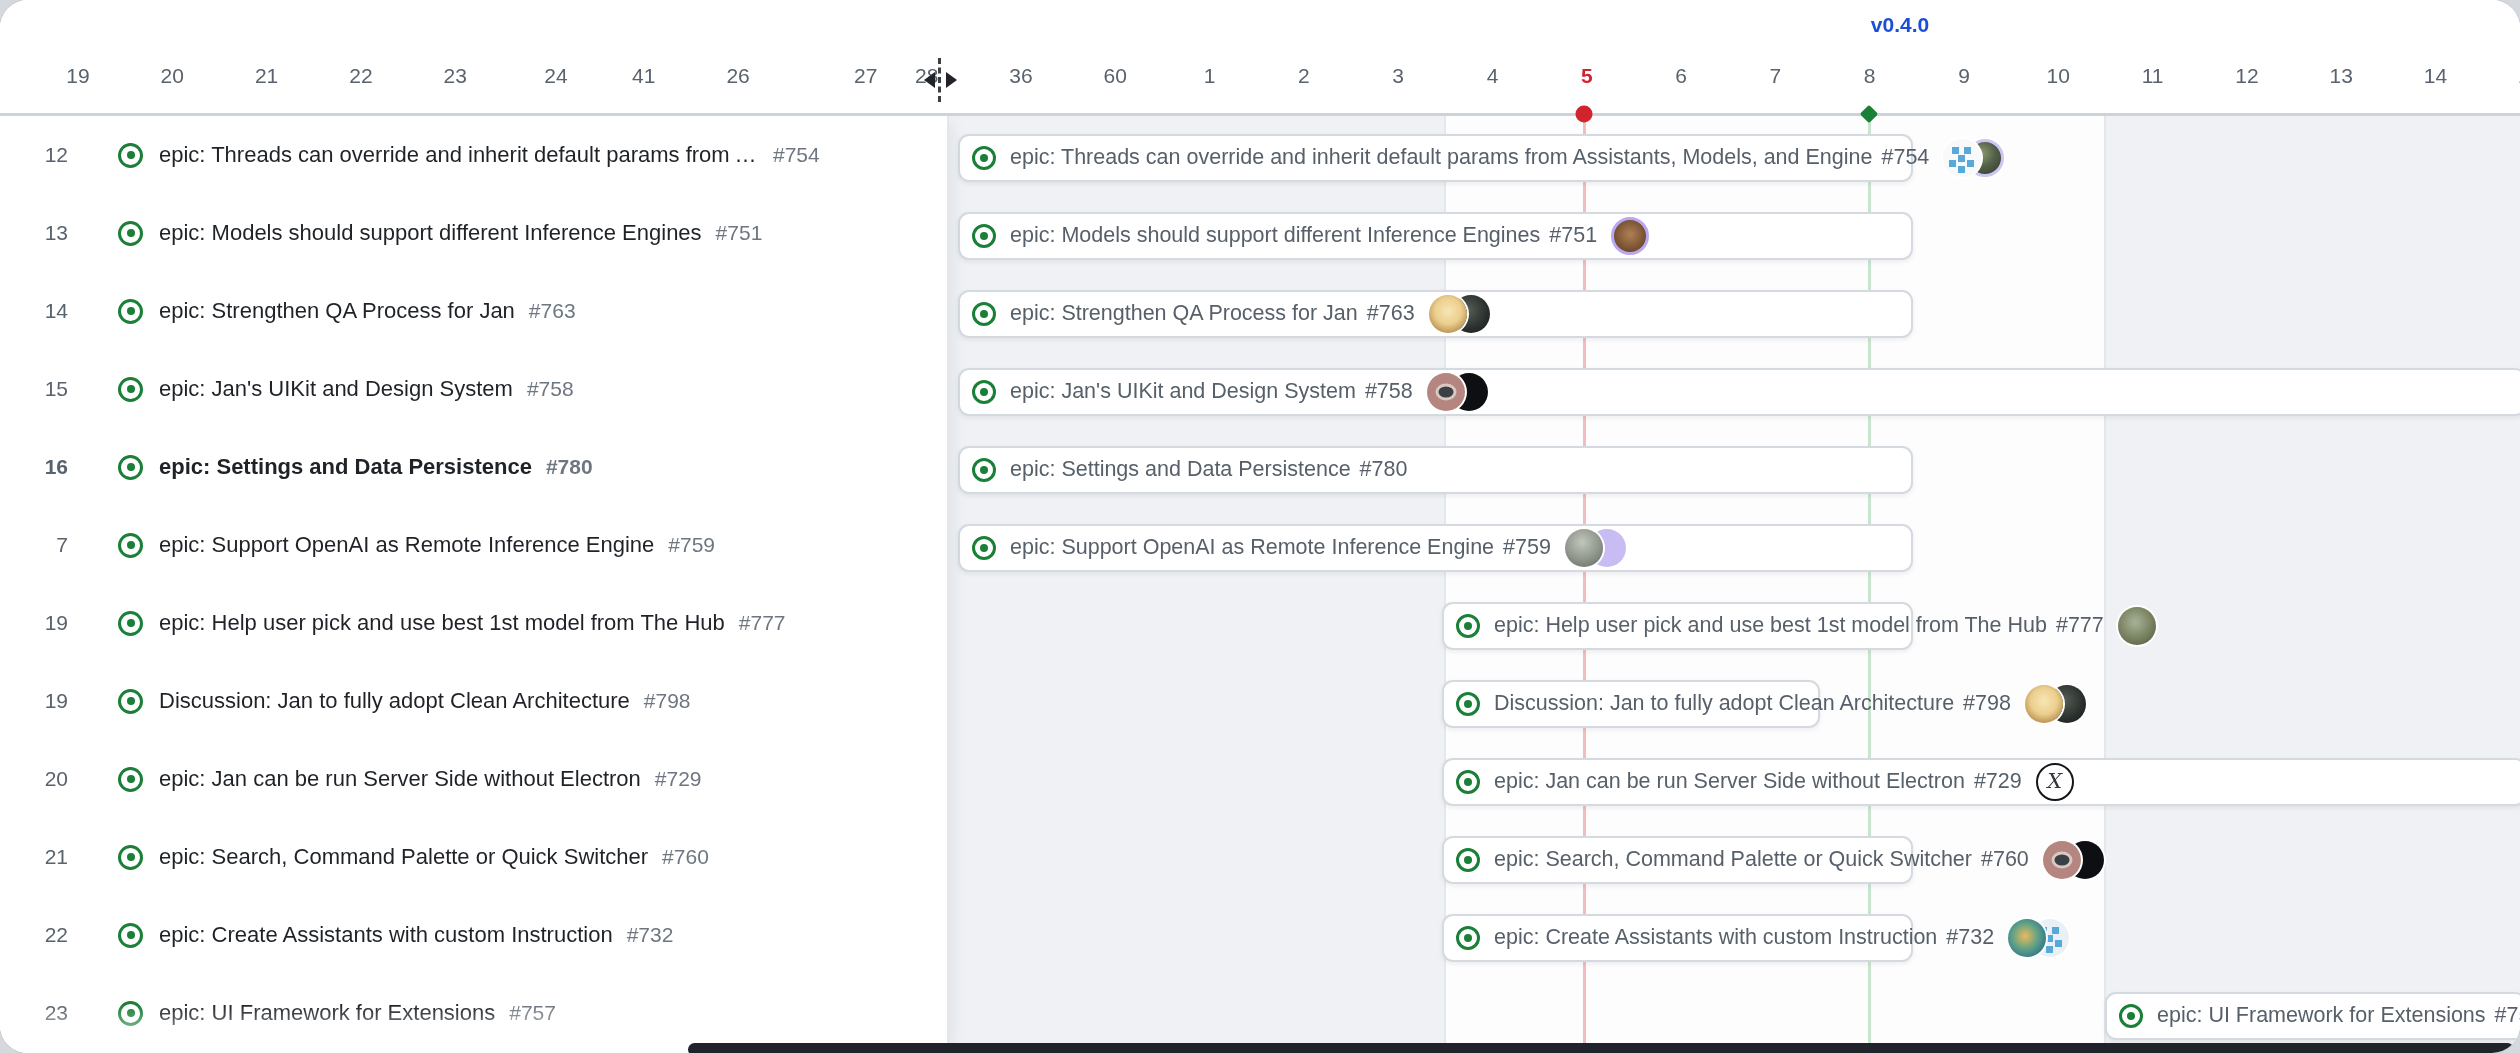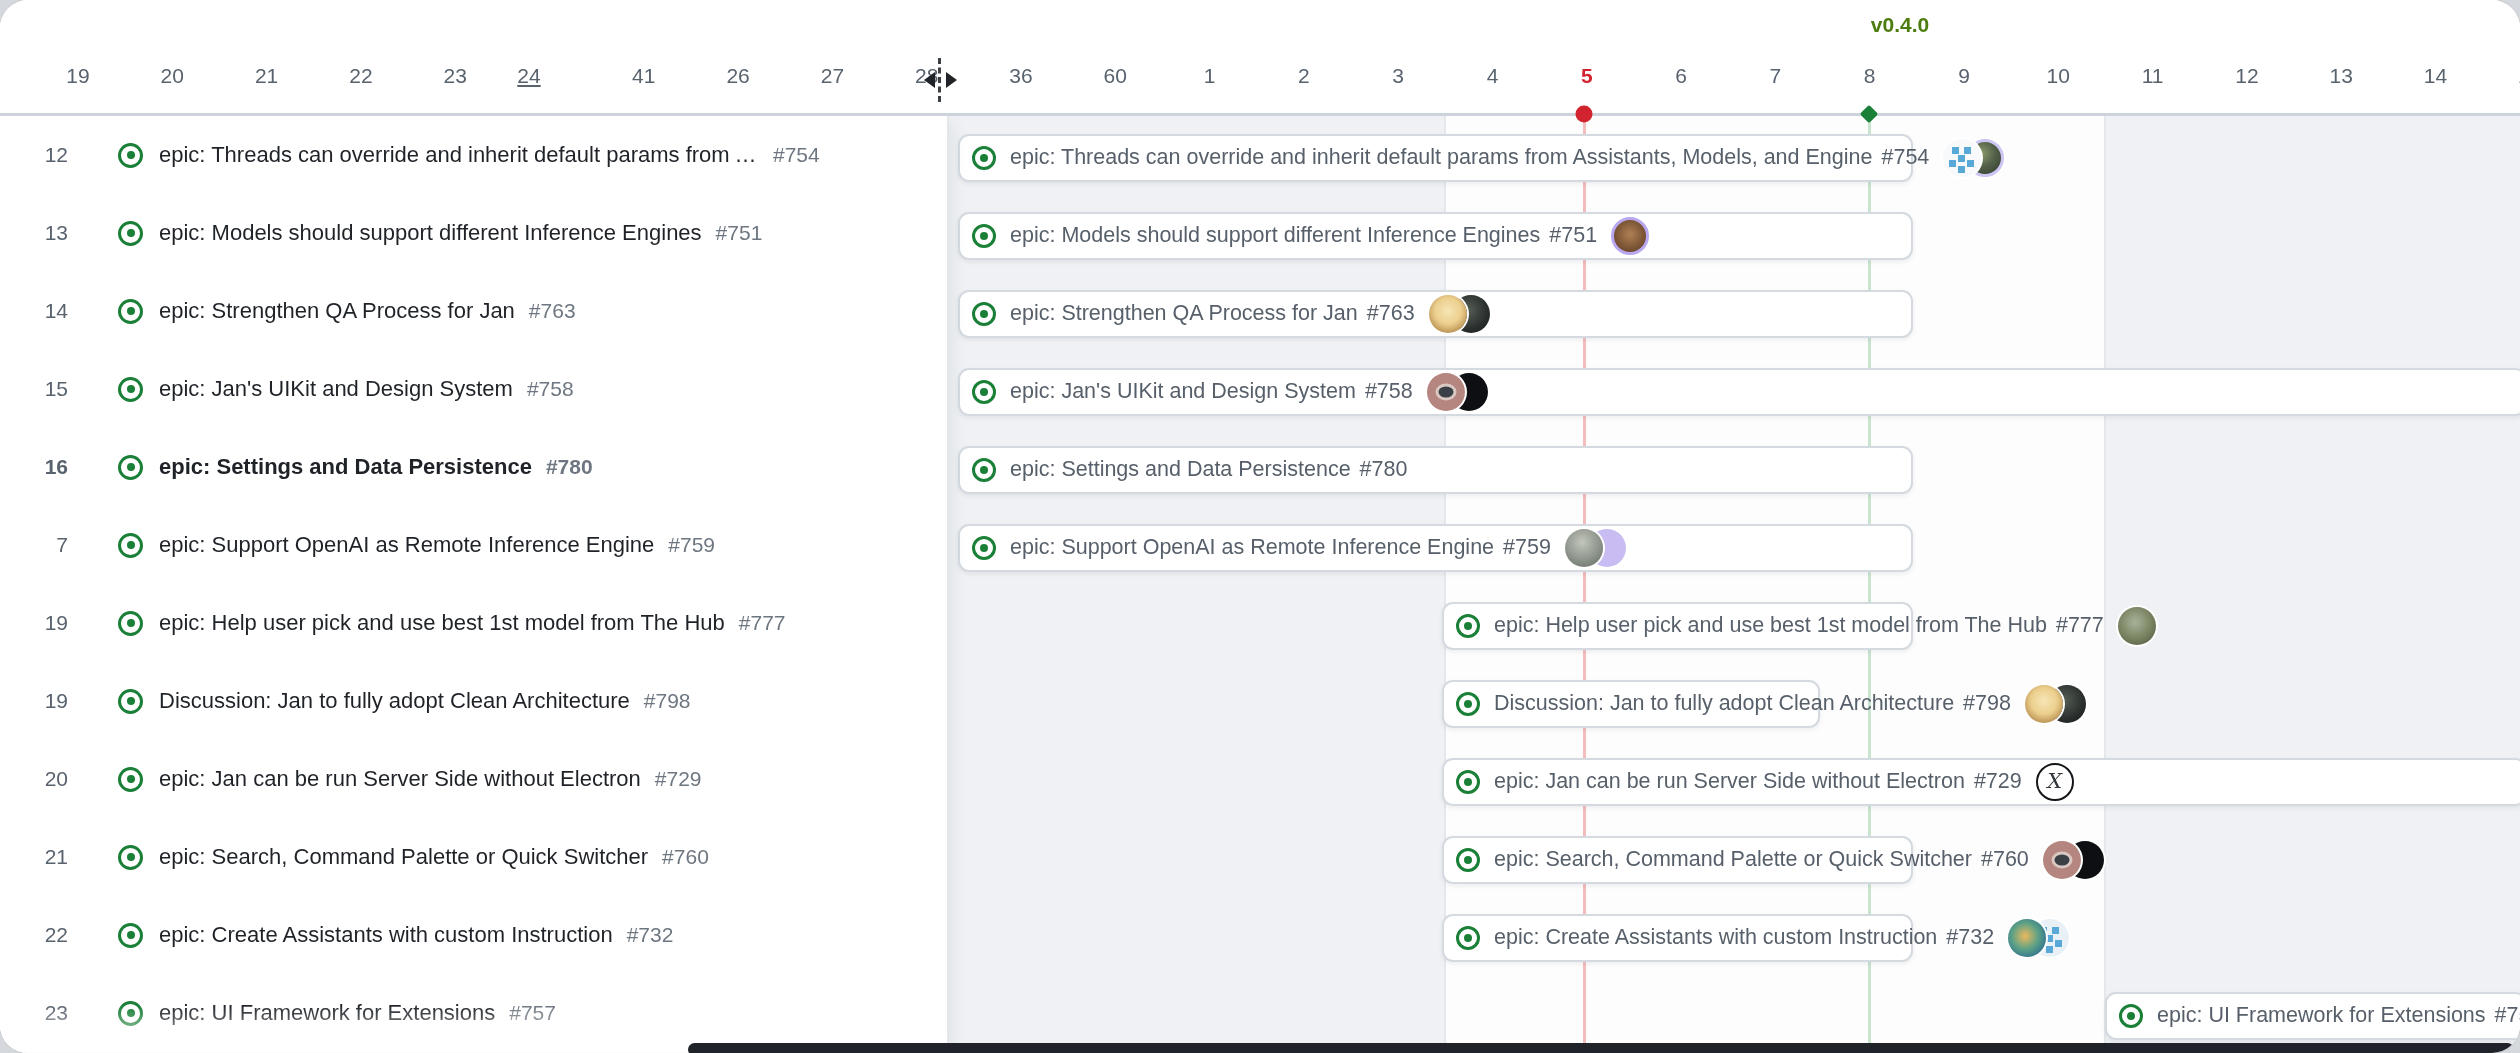--- a/index.html
+++ b/index.html
@@ -16,21 +16,21 @@
   .today-line{position:absolute;top:116px;bottom:0;left:1583px;width:3px;background:#f3bcbd;z-index:2;}
   .milestone-line{position:absolute;top:116px;bottom:0;left:1868px;width:3px;background:#c9e5d0;z-index:2;}
 
   
   .header{position:absolute;top:0;left:0;right:0;height:113px;background:#fff;
           border-bottom:3px solid #ccd3da;z-index:5;}
   .day{position:absolute;top:64px;width:90px;margin-left:-45px;text-align:center;
        font-size:21px;color:#59636e;}
   .day.today{color:#d1242f;font-weight:600;}
   .milestone-label{position:absolute;top:13px;left:1900px;transform:translateX(-50%);
-       color:#4d7c0f;font-weight:700;font-size:21px;z-index:6;}
+       color:#1d4ed8;font-weight:700;font-size:21px;z-index:6;}
   .today-dot{position:absolute;left:1584px;top:114px;width:17px;height:17px;border-radius:50%;
        background:#d1242f;transform:translate(-50%,-50%);z-index:6;}
   .milestone-diamond{position:absolute;left:1869px;top:114px;width:13px;height:13px;background:#1a7f37;
        transform:translate(-50%,-50%) rotate(45deg);z-index:6;border-radius:2px;}
 
   
   .col-cursor{position:absolute;left:938px;top:58px;width:2px;height:44px;
        border-left:3px dashed #3c4043;z-index:7;}
   .col-cursor::before,.col-cursor::after{content:"";position:absolute;top:14px;
        border-top:8px solid transparent;border-bottom:8px solid transparent;}
@@ -310,24 +310,24 @@
   </div>
       </div>
 
     <div class="header" id="date-header">
       <div class="milestone-label">v0.4.0</div>
     <span class="day" style="left: 78px;">19</span>
         <span class="day" style="left: 172.3px;">20</span>
         <span class="day" style="left: 266.6px;">21</span>
         <span class="day" style="left: 360.9px;">22</span>
         <span class="day" style="left: 455.2px;">23</span>
-        <span class="day" style="left: 529px; text-decoration: underline;">24</span>
+        <span class="day" style="left: 556px;">24</span>
         <span class="day" style="left: 643.8px;">41</span>
         <span class="day" style="left: 738.1px;">26</span>
-        <span class="day" style="left: 832.4px;">27</span>
+        <span class="day" style="left: 832.4px; text-align: right;">27</span>
         <span class="day" style="left: 926.7px; text-align: center;">28</span>
         <span class="day" style="left: 1021px;">36</span>
         <span class="day" style="left: 1115.3px;">60</span>
         <span class="day" style="left: 1209.6px;">1</span>
         <span class="day" style="left: 1303.9px;">2</span>
         <span class="day" style="left: 1398.2px;">3</span>
         <span class="day" style="left: 1492.5px;">4</span>
         <span class="day today" style="left: 1586.8px;">5</span>
         <span class="day" style="left: 1681.1px;">6</span>
         <span class="day" style="left: 1775.4px;">7</span>

